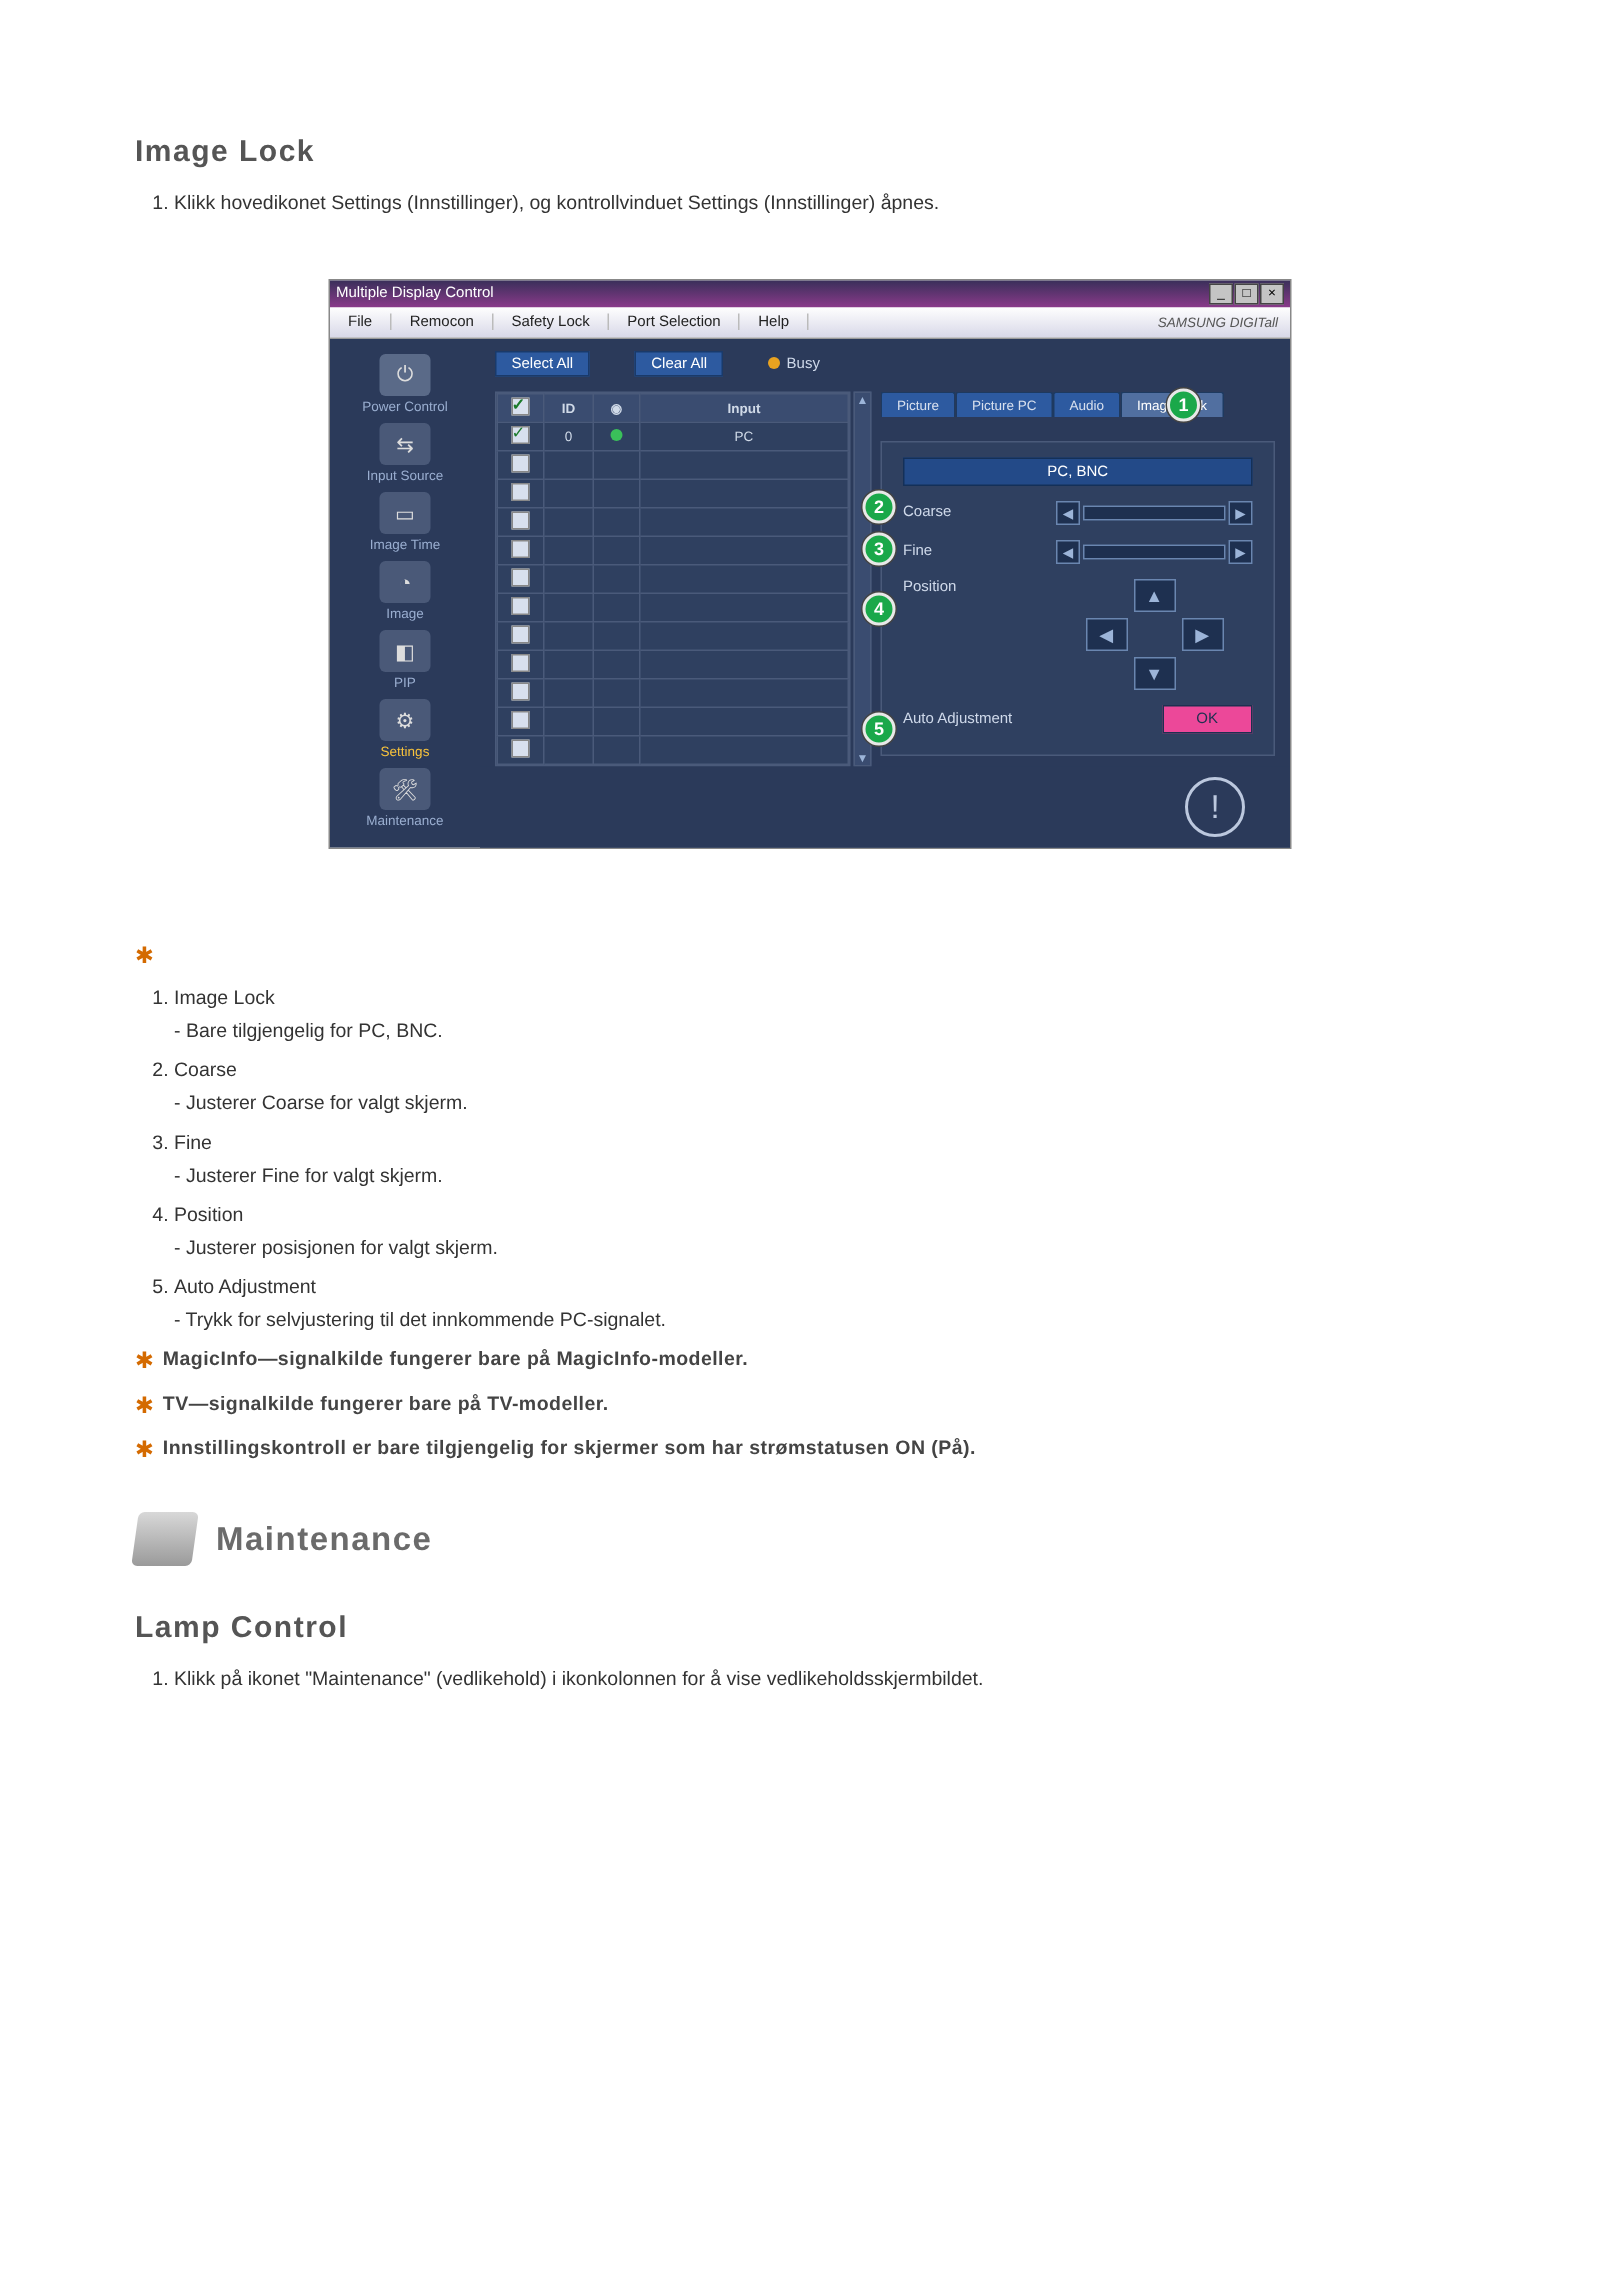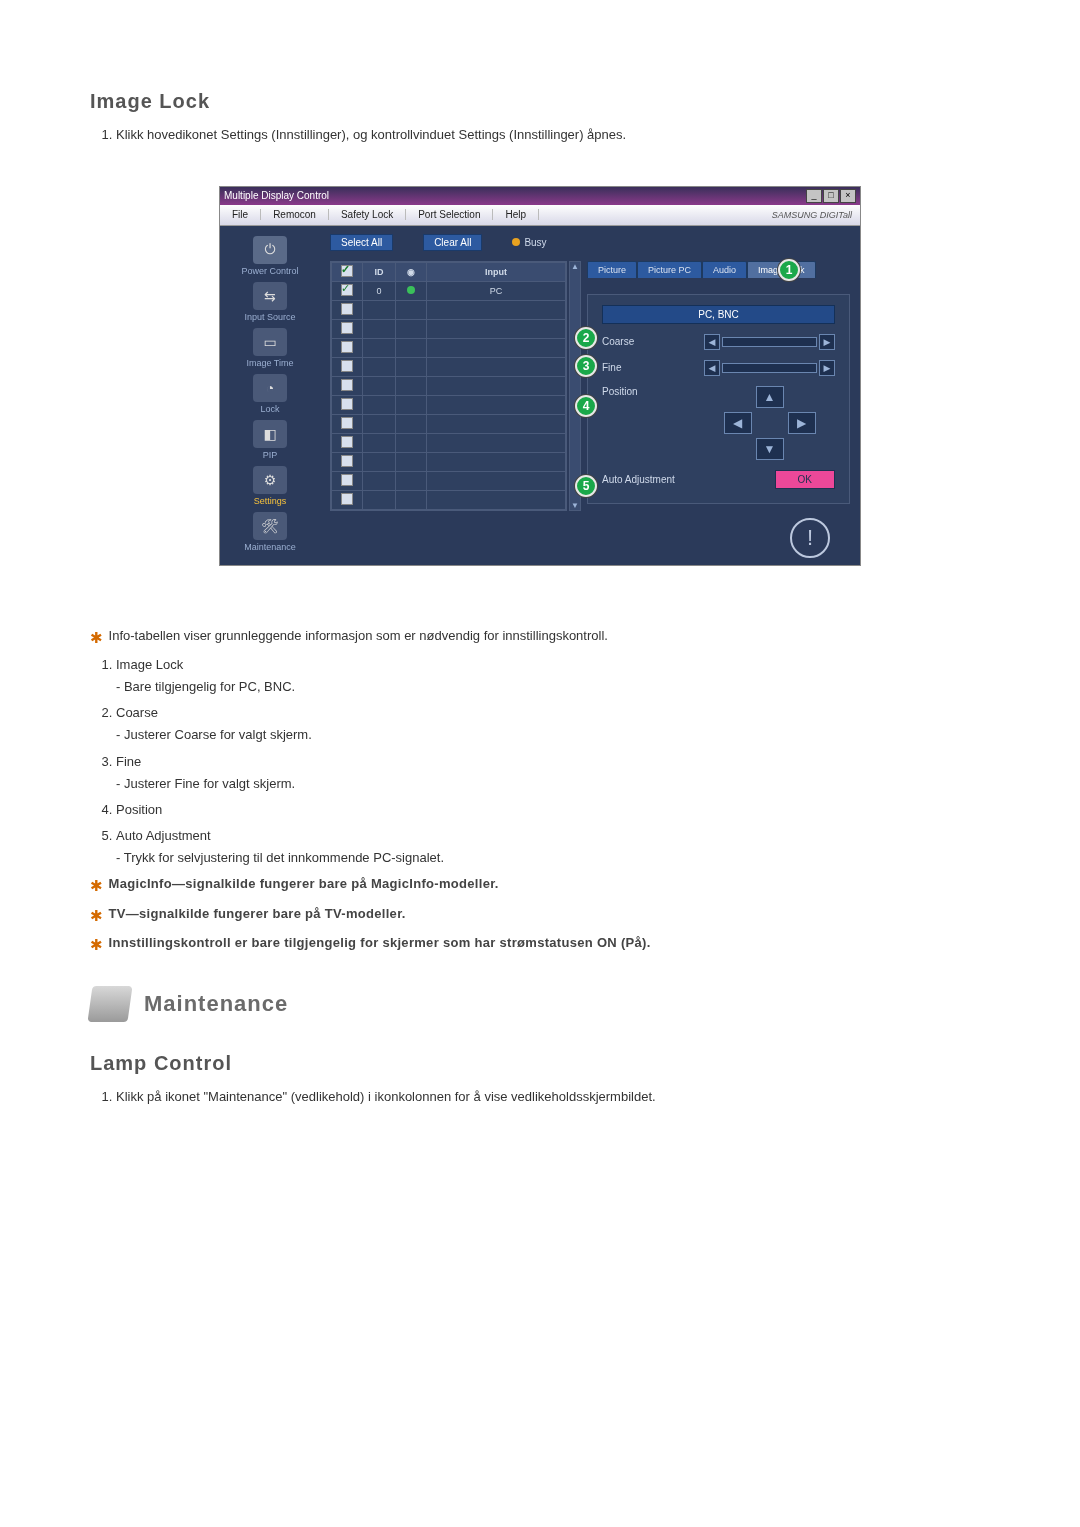--- a/index.html
+++ b/index.html
@@ -100,21 +100,21 @@
         <div class="sbitem">
             <div class="ic">⇆</div>
             <span>Input Source</span>
           </div>
         <div class="sbitem">
             <div class="ic">▭</div>
             <span>Image Time</span>
           </div>
         <div class="sbitem">
             <div class="ic">◔</div>
-            <span>Lock</span>
+            <span>Image</span>
           </div>
         <div class="sbitem">
             <div class="ic">◧</div>
             <span>PIP</span>
           </div>
         <div class="sbitem active">
             <div class="ic">⚙</div>
             <span>Settings</span>
           </div>
         <div class="sbitem">
@@ -274,27 +274,26 @@
         <div class="footer">
           <div class="warn">!</div>
         </div>
       </div>
     </div>
   </div>
 
   <div class="notes">
     <div class="bline">
         <span class="star">✱</span>
-        <span>Info-tabellen viser grunnleggende informasjon som er nødvendig for innstillingskontroll.</span>
       </div>
     <ol class="numlist">
       <li><span>Image Lock</span><div class="sub">- Bare tilgjengelig for PC, BNC.</div></li>
       <li><span>Coarse</span><div class="sub">- Justerer Coarse for valgt skjerm.</div></li>
       <li><span>Fine</span><div class="sub">- Justerer Fine for valgt skjerm.</div></li>
-      <li><span>Position</span></li>
+      <li><span>Position</span><div class="sub">- Justerer posisjonen for valgt skjerm.</div></li>
       <li><span>Auto Adjustment</span><div class="sub">- Trykk for selvjustering til det innkommende PC-signalet.</div></li>
     </ol>
     <div class="bline">
         <span class="star">✱</span>
         <span class="boldline">MagicInfo—signalkilde fungerer bare på MagicInfo-modeller.</span>
       </div>
     <div class="bline">
         <span class="star">✱</span>
         <span class="boldline">TV—signalkilde fungerer bare på TV-modeller.</span>
       </div>

